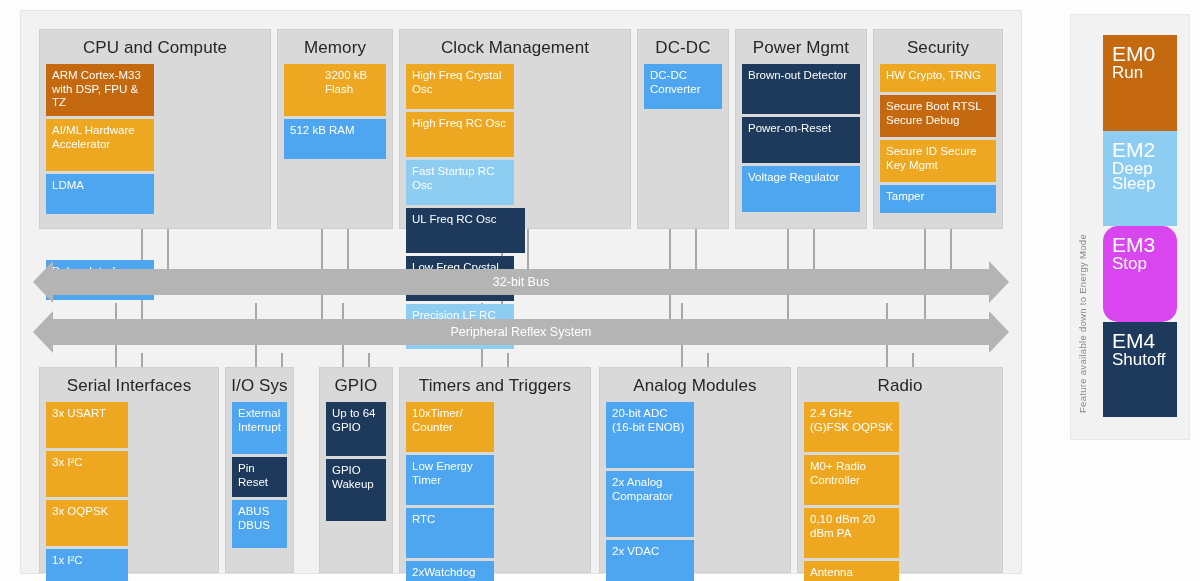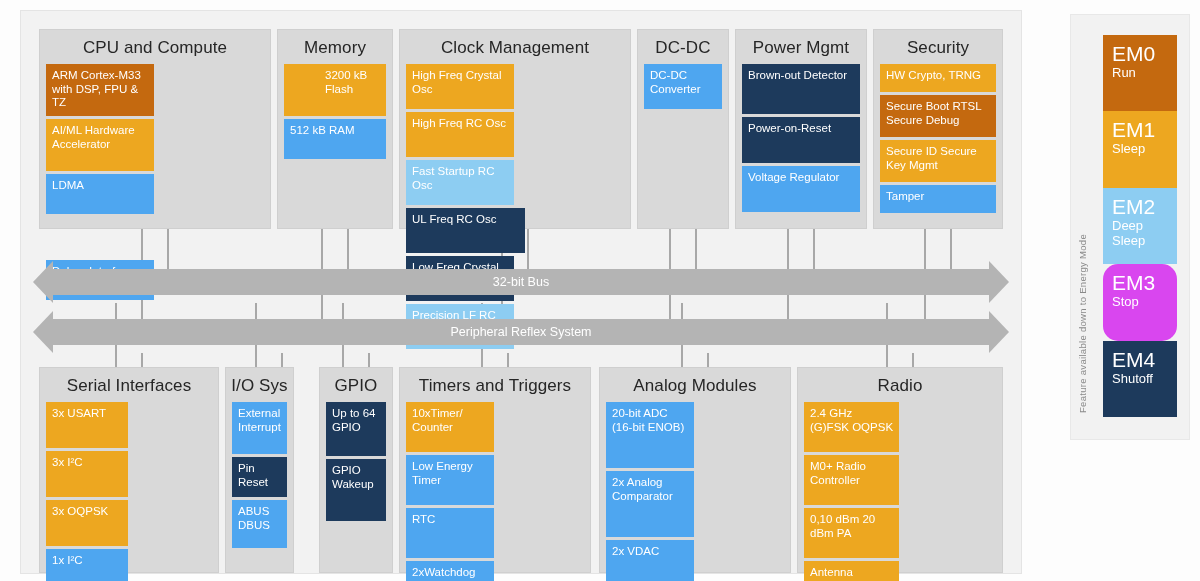--- a/index.html
+++ b/index.html
@@ -41,21 +41,21 @@
   .conn{position:absolute;width:2px;background:#a8a8a8;}
 
   
   .legend{position:absolute;left:1070px;top:14px;width:118px;height:424px;background:#f2f2f2;border:1px solid #e8e8e8;}
   .legend-caption{position:absolute;left:6px;top:18px;width:18px;height:380px;
         writing-mode:vertical-rl;text-orientation:mixed;transform:rotate(180deg);
         color:#8a8a8a;font-size:9.5px;letter-spacing:.3px;white-space:nowrap;}
   .legend-stack{position:absolute;left:32px;top:20px;width:74px;bottom:22px;display:flex;flex-direction:column;}
   .legend-item{flex:1;color:#ffffff;padding:7px 0 0 9px;box-sizing:border-box;}
   .legend-item .em{font-size:21px;line-height:23px;}
-  .legend-item .st{font-size:13px;line-height:15px;}
+  .legend-item .st{font-size:17px;line-height:15px;}
 </style>
 </head>
 <body>
 
 <div id="root">
 
   <div class="soc-frame">
 
     <div id="connectors">
         <div class="conn" style="left: 120px; top: 218px; height: 110px;"></div>
@@ -208,24 +208,20 @@
 
   </div>
 
   <div class="legend">
     <div class="legend-caption">Feature available down to Energy Mode</div>
     <div class="legend-stack" id="legend-stack">
         <div class="legend-item em0" style="background: rgb(196, 105, 15);">
           <div class="em">EM0</div>
           <div class="st">Run</div>
         </div>
-        <div class="legend-item em1" style="background: rgb(237, 167, 32);">
-          <div class="em">EM1</div>
-          <div class="st">Sleep</div>
-        </div>
         <div class="legend-item em2" style="background: rgb(141, 205, 242);">
           <div class="em">EM2</div>
           <div class="st">Deep Sleep</div>
         </div>
         <div class="legend-item em3" style="background: #d946ef; border-radius: 15px;">
           <div class="em">EM3</div>
           <div class="st">Stop</div>
         </div>
         <div class="legend-item em4" style="background: rgb(29, 58, 92);">
           <div class="em">EM4</div>

